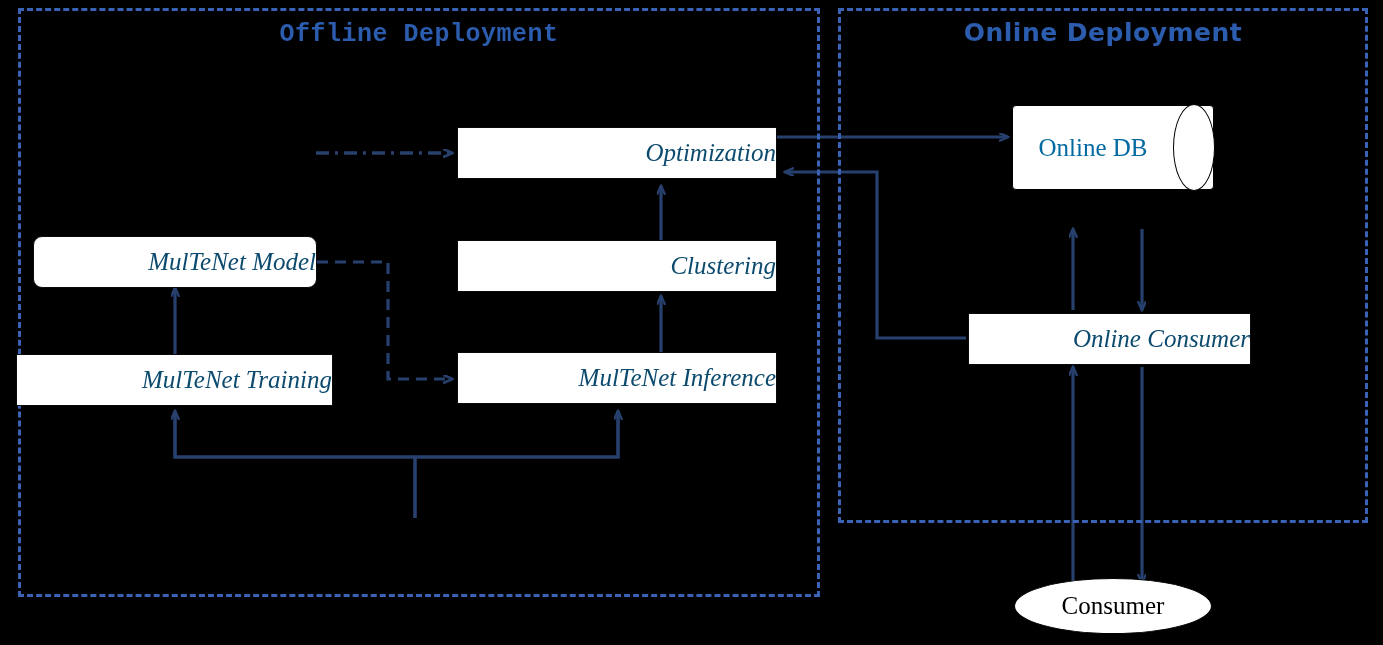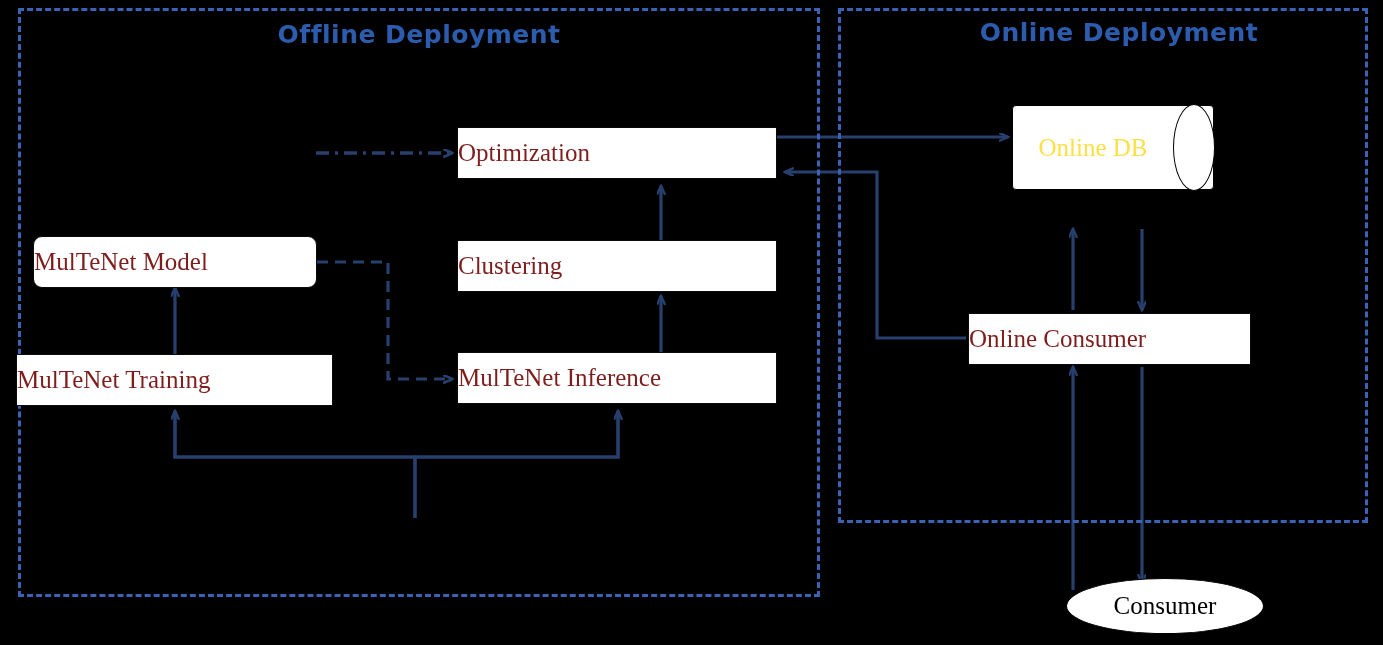--- a/index.html
+++ b/index.html
@@ -25,25 +25,26 @@
     white-space:nowrap;
     text-align:center;
   }
   .node{
     position:absolute;
     background:#ffffff;
     border:1.6px solid #0a0a0a;
     box-sizing:border-box;
     display:flex;
     align-items:center;
-    justify-content:flex-start;
-    color:#7f1d1d;
+    justify-content:flex-end;
+    color:#0c4a6e;
     font-size:25px;
     font-family:"Liberation Serif", serif;
     white-space:nowrap;
+    font-style:italic;
   }
   .node.rounded{border-radius:9px;}
   .cyl{
     position:absolute;
   }
   .cyl .body{
     position:absolute;
     left:0;top:0;right:0;bottom:0;
     background:#fff;
     border:1.6px solid #000;
@@ -57,21 +58,21 @@
     height:calc(100% + 2px);
     background:#fff;
     border:1.6px solid #000;
     border-radius:50%;
     box-sizing:border-box;
   }
   .cyl .label{
     position:absolute;
     left:0;top:0;right:40px;bottom:0;
     display:flex;align-items:center;justify-content:center;
-    font-size:25px;color:#fde047;
+    font-size:25px;color:#0369a1;
     font-family:"Liberation Serif", serif;
     white-space:nowrap;
   }
   .ellipse{
     position:absolute;
     background:#fff;
     border:1.6px solid #000;
     border-radius:50%;
     box-sizing:border-box;
     display:flex;align-items:center;justify-content:center;
@@ -146,24 +147,24 @@
     <g>
       <path d="M1073,590 L1073,367" fill="none" stroke="#27406e" stroke-width="3.2" marker-end="url(#ah)"></path>
     </g>
 
     <g>
       <path d="M1142,367 L1142,583" fill="none" stroke="#27406e" stroke-width="3.2" marker-end="url(#ah)"></path>
     </g>
   </svg>
 
   <div class="region" style="left:18px;top:8px;width:802px;height:589px;"></div>
-  <div class="region-title" style="left:18px;top:20px;width:802px;">Offline Deployment</div>
+  <div class="region-title" style="left:18px;top:20px;width:802px;font-family:Liberation Mono, monospace;">Offline Deployment</div>
 
   <div class="region" style="left:838px;top:8px;width:530px;height:515px;"></div>
-  <div class="region-title" style="left:838px;top:18px;width:530px;padding-left:16px;">Online Deployment</div>
+  <div class="region-title" style="left:838px;top:18px;width:530px;">Online Deployment</div>
 
   <div class="node" style="left:457px;top:127px;width:320px;height:52px;">
     <span>Optimization</span>
   </div>
 
   <div class="node" style="left:457px;top:240px;width:320px;height:52px;">
     <span>Clustering</span>
   </div>
 
   <div class="node rounded" style="left:33px;top:236px;width:284px;height:52px;">
@@ -182,17 +183,17 @@
   <div class="cyl" style="left:1012px;top:105px;width:202px;height:85px;">
     <div class="body"></div>
     <div class="cap"></div>
     <div class="label">Online DB</div>
   </div>
 
   <div class="node" style="left:968px;top:313px;width:283px;height:52px;">
     <span>Online Consumer</span>
   </div>
 
-  <div class="ellipse" style="left:1066px;top:578px;width:198px;height:56px;">
+  <div class="ellipse" style="left:1014px;top:578px;width:198px;height:56px;">
     <span>Consumer</span>
   </div>
 
 </div>
 
 </body></html>

